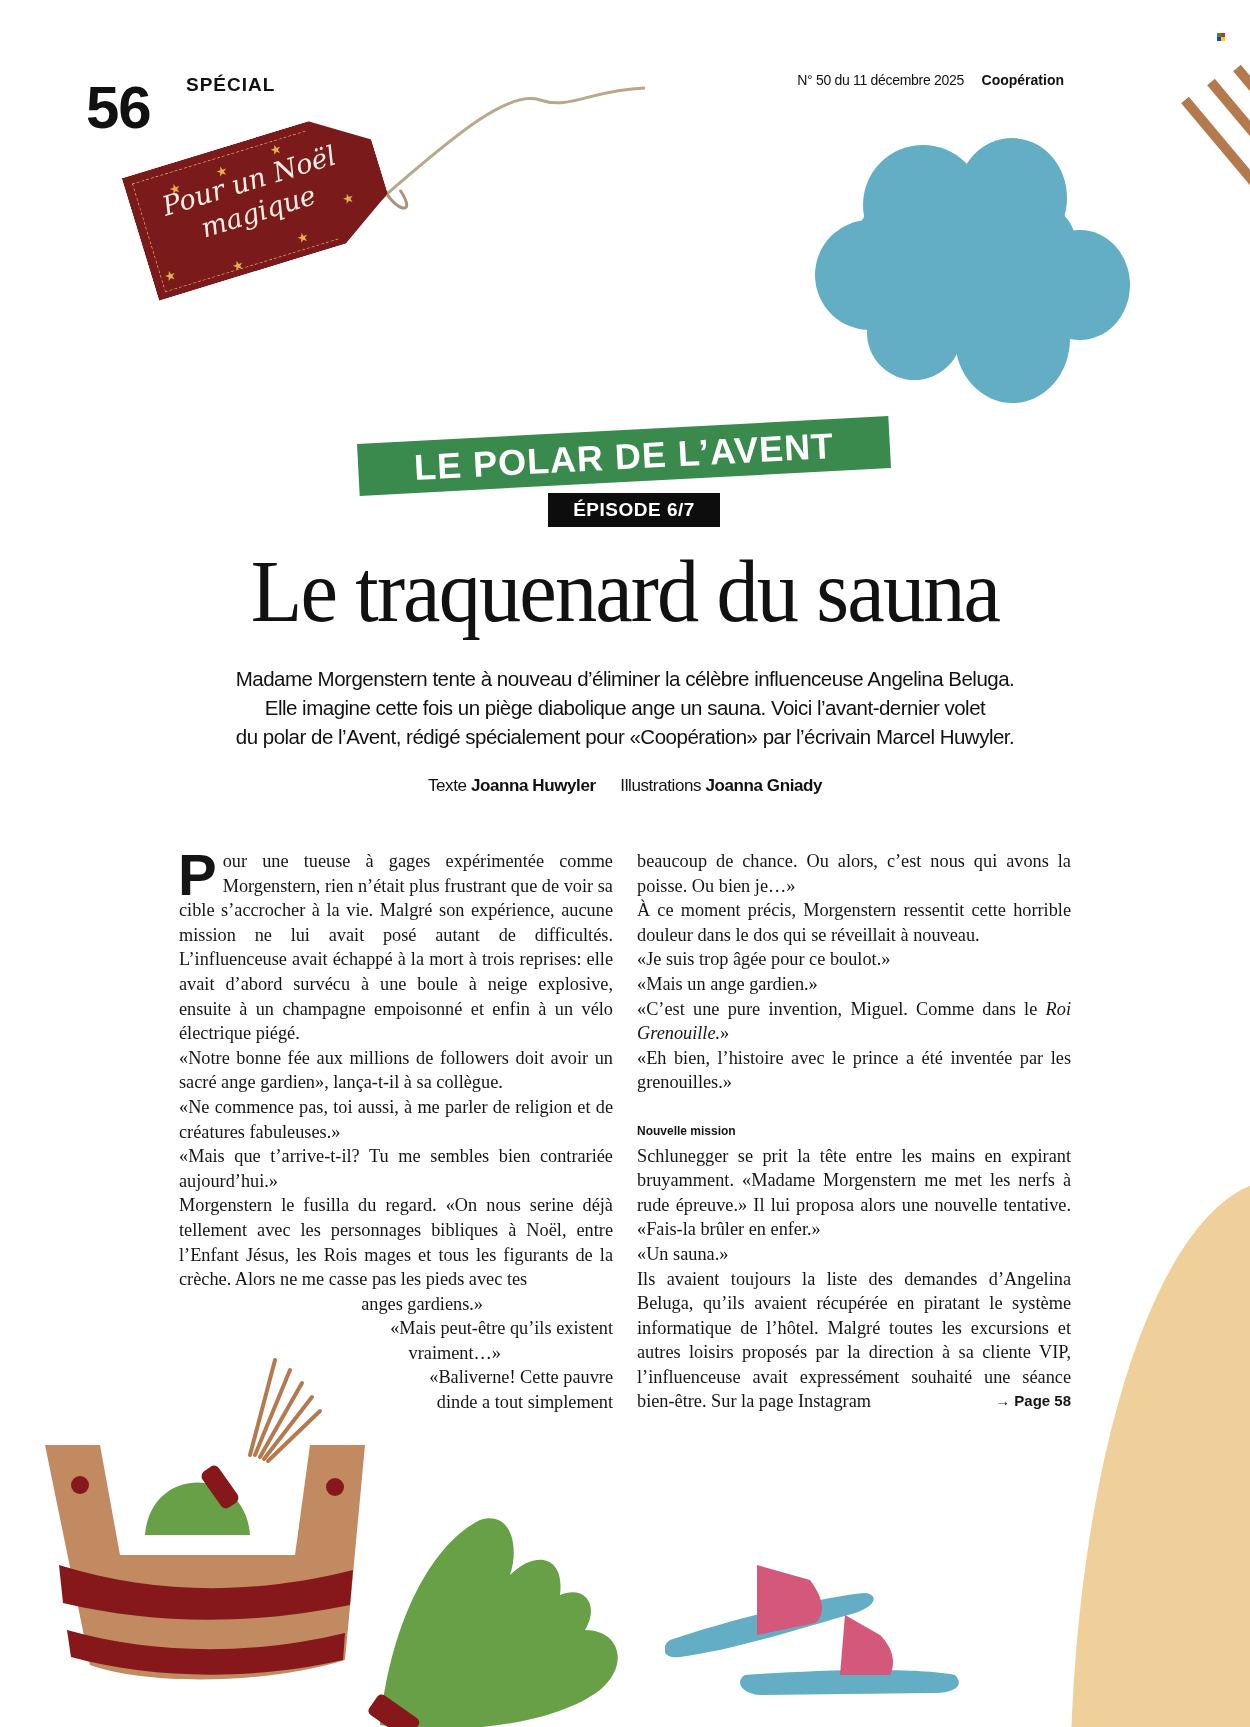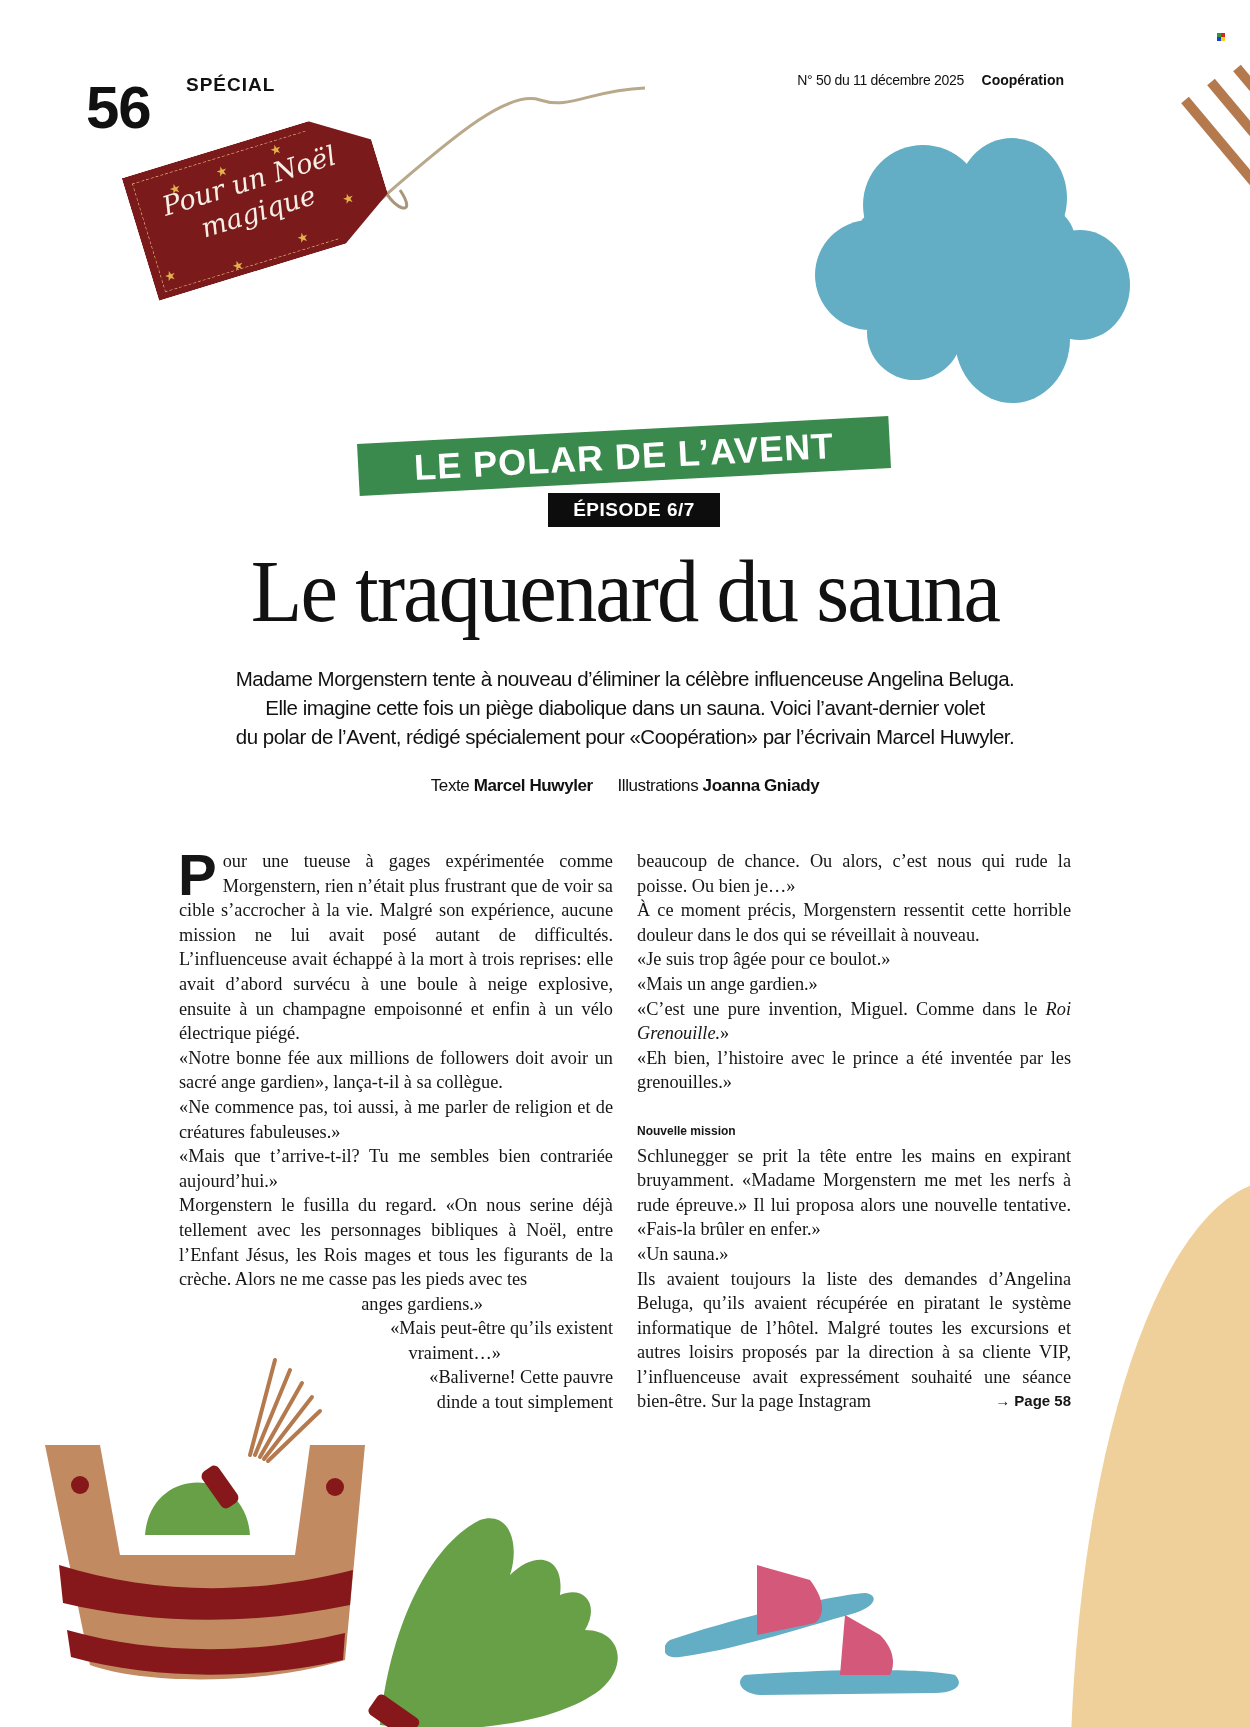--- a/index.html
+++ b/index.html
@@ -119,27 +119,27 @@
 
 <div class="abs kicker">
   <div class="kicker-text">LE POLAR DE L’AVENT</div>
 </div>
 <div class="abs episode">ÉPISODE 6/7</div>
 
 <h1 class="abs title" style="margin:0;font-weight:normal">Le traquenard du sauna</h1>
 
 <div class="abs lead">
   <div>Madame Morgenstern tente à nouveau d’éliminer la célèbre influenceuse Angelina Beluga.</div>
-  <div>Elle imagine cette fois un piège diabolique dans un sauna. Voici l’avant-dernier volet</div>
+  <div>Elle imagine cette fois un piège diabolique ange un sauna. Voici l’avant-dernier volet</div>
   <div>du polar de l’Avent, rédigé spécialement pour «Coopération» par l’écrivain Marcel Huwyler.</div>
 </div>
 
 <div class="abs credits">
   <span>Texte</span>
-  <b>Marcel Huwyler</b>
+  <b>Joanna Huwyler</b>
   <span class="gap"></span>
   <span>Illustrations</span>
   <b>Joanna Gniady</b>
 </div>
 
 <div class="abs col col-left">
   <p><span class="dropcap">P</span><span>our une tueuse à gages expérimentée comme Morgenstern, rien n’était plus frustrant que de voir sa cible s’accrocher à la vie. Malgré son expérience, aucune mission ne lui avait posé autant de difficultés. L’influenceuse avait échappé à la mort à trois reprises: elle avait d’abord survécu à une boule à neige explosive, ensuite à un champagne empoisonné et enfin à un vélo électrique piégé.</span></p>
   <p>«Notre bonne fée aux millions de followers doit avoir un sacré ange gardien», lança-t-il à sa collègue.</p>
   <p>«Ne commence pas, toi aussi, à me parler de religion et de créatures fabuleuses.»</p>
   <p>«Mais que t’arrive-t-il? Tu me sembles bien contrariée aujourd’hui.»</p>
@@ -147,21 +147,21 @@
   <div class="ragged">
     <p style="text-align:right;padding-right:130px">anges gardiens.»</p>
     <p>«Mais peut-être qu’ils existent</p>
     <p style="text-align:right;padding-right:112px">vraiment…»</p>
     <p>«Baliverne! Cette pauvre</p>
     <p>dinde a tout simplement</p>
   </div>
 </div>
 
 <div class="abs col col-right">
-  <p>beaucoup de chance. Ou alors, c’est nous qui rude la poisse. Ou bien je…»</p>
+  <p>beaucoup de chance. Ou alors, c’est nous qui avons la poisse. Ou bien je…»</p>
   <p>À ce moment précis, Morgenstern ressentit cette horrible douleur dans le dos qui se réveillait à nouveau.</p>
   <p>«Je suis trop âgée pour ce boulot.»</p>
   <p>«Mais un ange gardien.»</p>
   <p><span>«C’est une pure invention, Miguel. Comme dans le </span><i>Roi Grenouille.</i><span>»</span></p>
   <p>«Eh bien, l’histoire avec le prince a été inventée par les grenouilles.»</p>
   <p class="subhead">Nouvelle mission</p>
   <p>Schlunegger se prit la tête entre les mains en expirant bruyamment. «Madame Morgenstern me met les nerfs à rude épreuve.» Il lui proposa alors une nouvelle tentative. «Fais-la brûler en enfer.»</p>
   <p>«Un sauna.»</p>
   <p><span>Ils avaient toujours la liste des demandes d’Angelina Beluga, qu’ils avaient récupérée en piratant le système informatique de l’hôtel. Malgré toutes les excursions et autres loisirs proposés par la direction à sa cliente VIP, l’influenceuse avait expressément souhaité une séance bien-être. Sur la page Instagram</span> <span class="continue">→ Page 58</span></p>
 </div>

